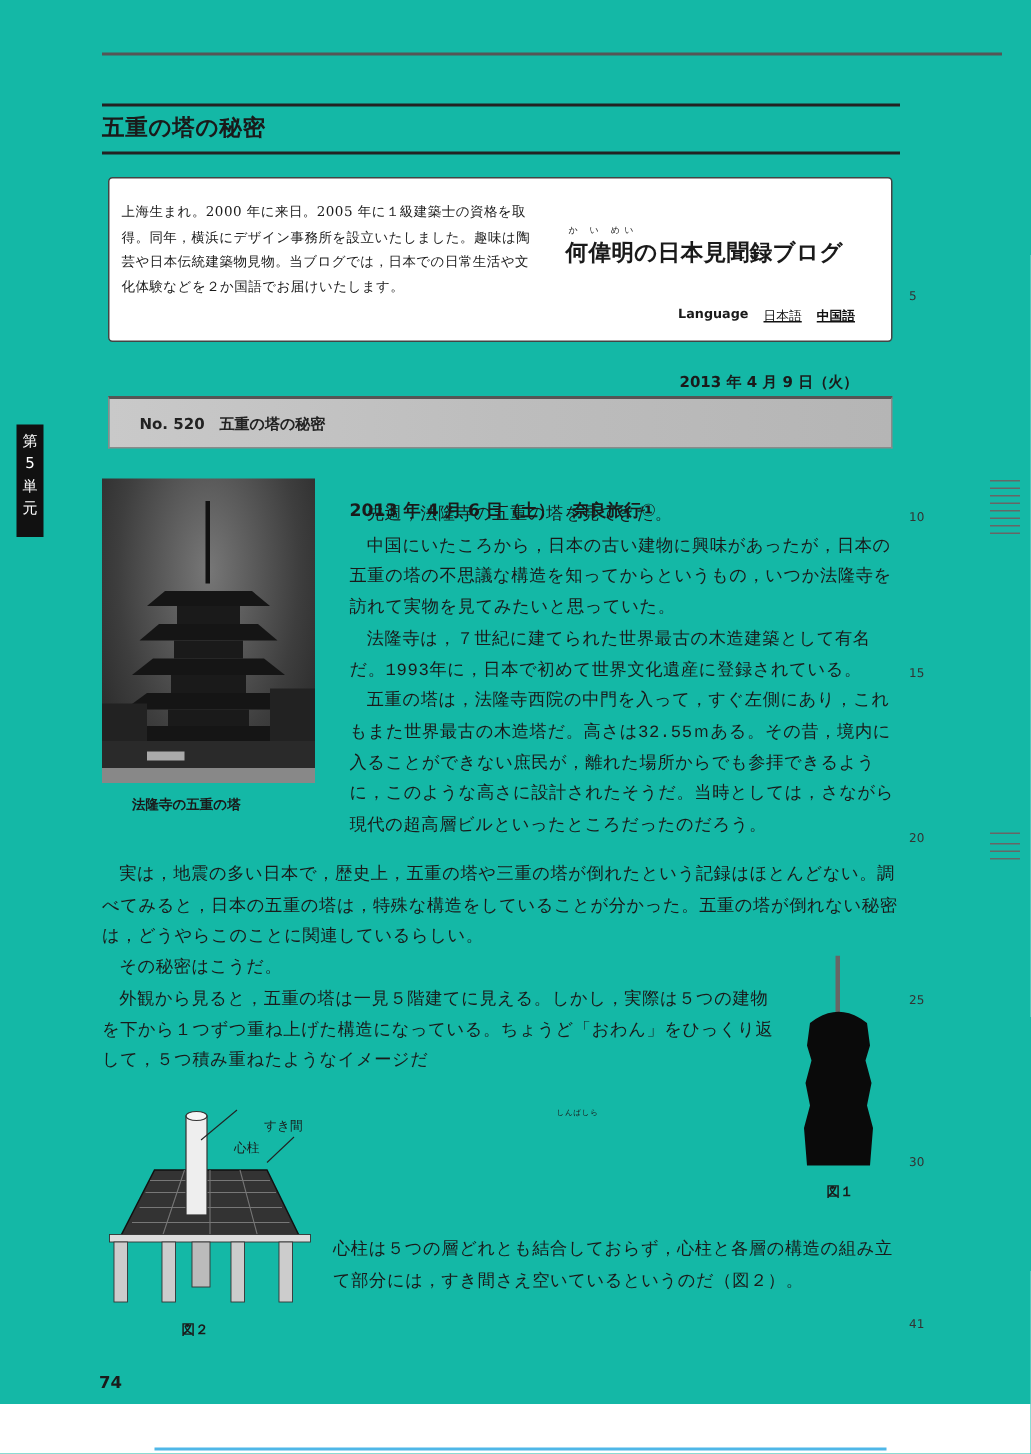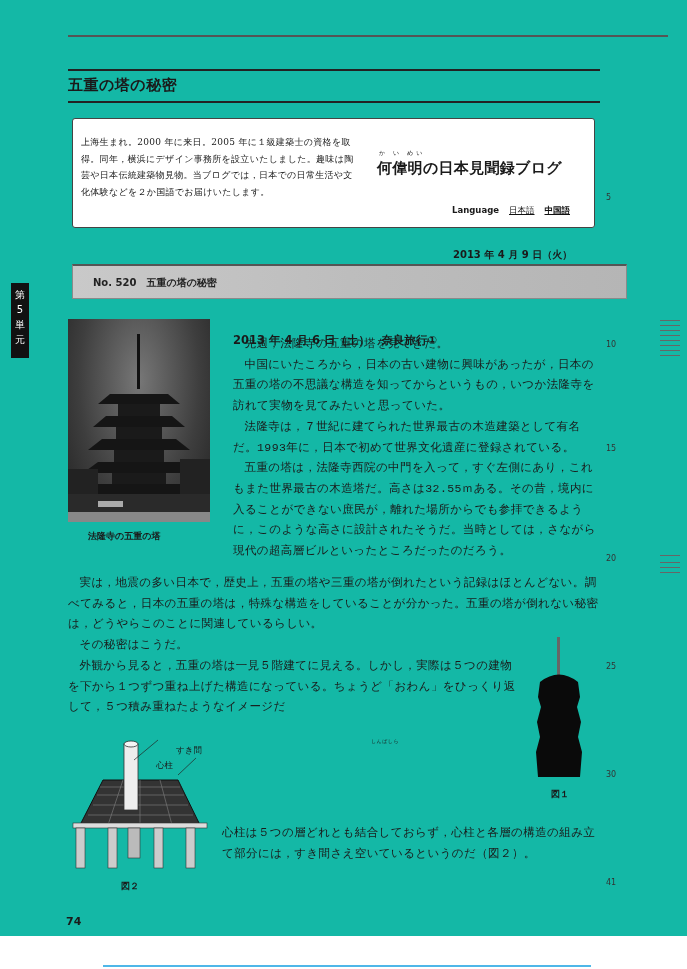--- a/index.html
+++ b/index.html
@@ -44,21 +44,21 @@
       position: absolute; left: 606px; font-size: 8px; color: #333;
       font-family: "DejaVu Sans", sans-serif;
     }
     .post-date {
       position: absolute; left: 453px; top: 248px; font-family: "DejaVu Sans", sans-serif;
       font-weight: bold; font-size: 10px;
     }
     .post-bar {
       position: absolute; left: 72px; top: 264px; width: 521px; height: 32px;
       background: linear-gradient(90deg, #c9c9c9 0%, #bdbdbd 50%, #b5b5b5 100%);
-      border: 1px solid #8a8a8a; border-top: 2px solid #555; padding-left: 32px;
+      border: 1px solid #8a8a8a; border-top: 2px solid #555;
     }
     .post-bar span {
       position: absolute; left: 20px; top: 10px; font-family: "DejaVu Sans", sans-serif; font-size: 10px; font-weight: bold; color: #222;
     }
     .chapter-tab {
       position: absolute; left: 11px; top: 283px; width: 18px; height: 75px; background: #111; color: #fff;
       font-family: "DejaVu Sans", sans-serif; font-size: 10px; line-height: 15px; text-align: center; padding-top: 4px;
       box-sizing: border-box;
     }
     .photo {

